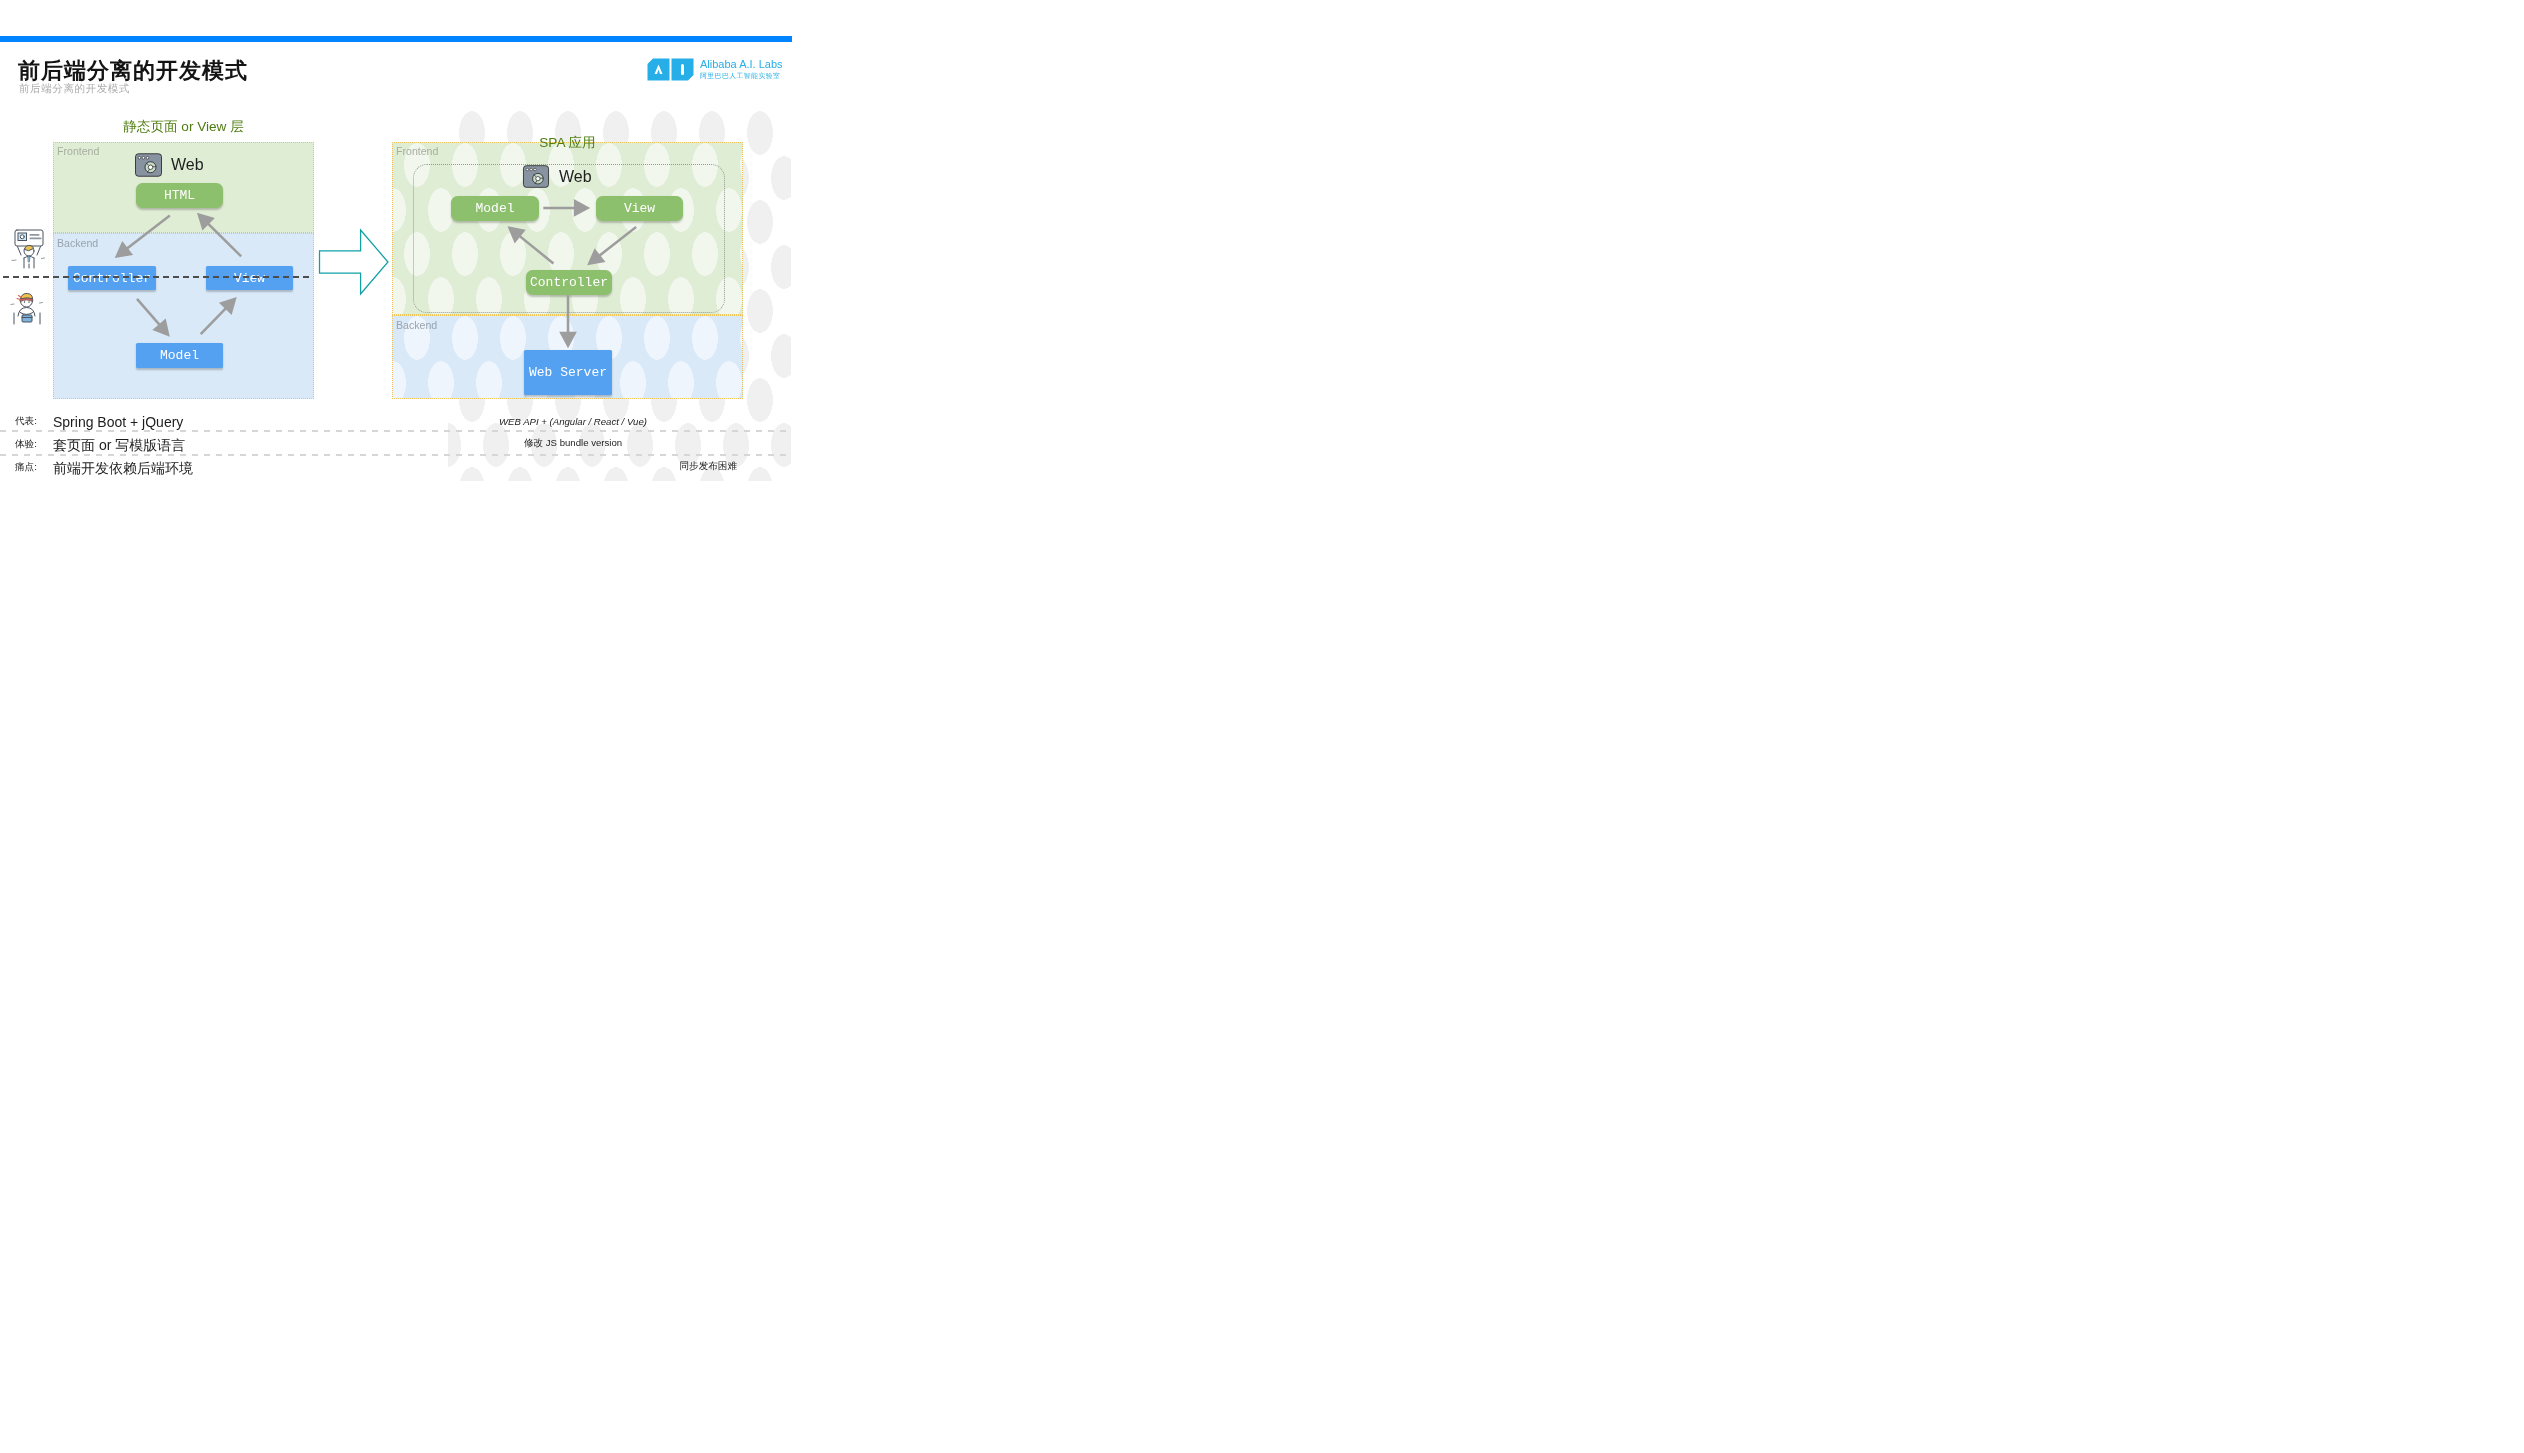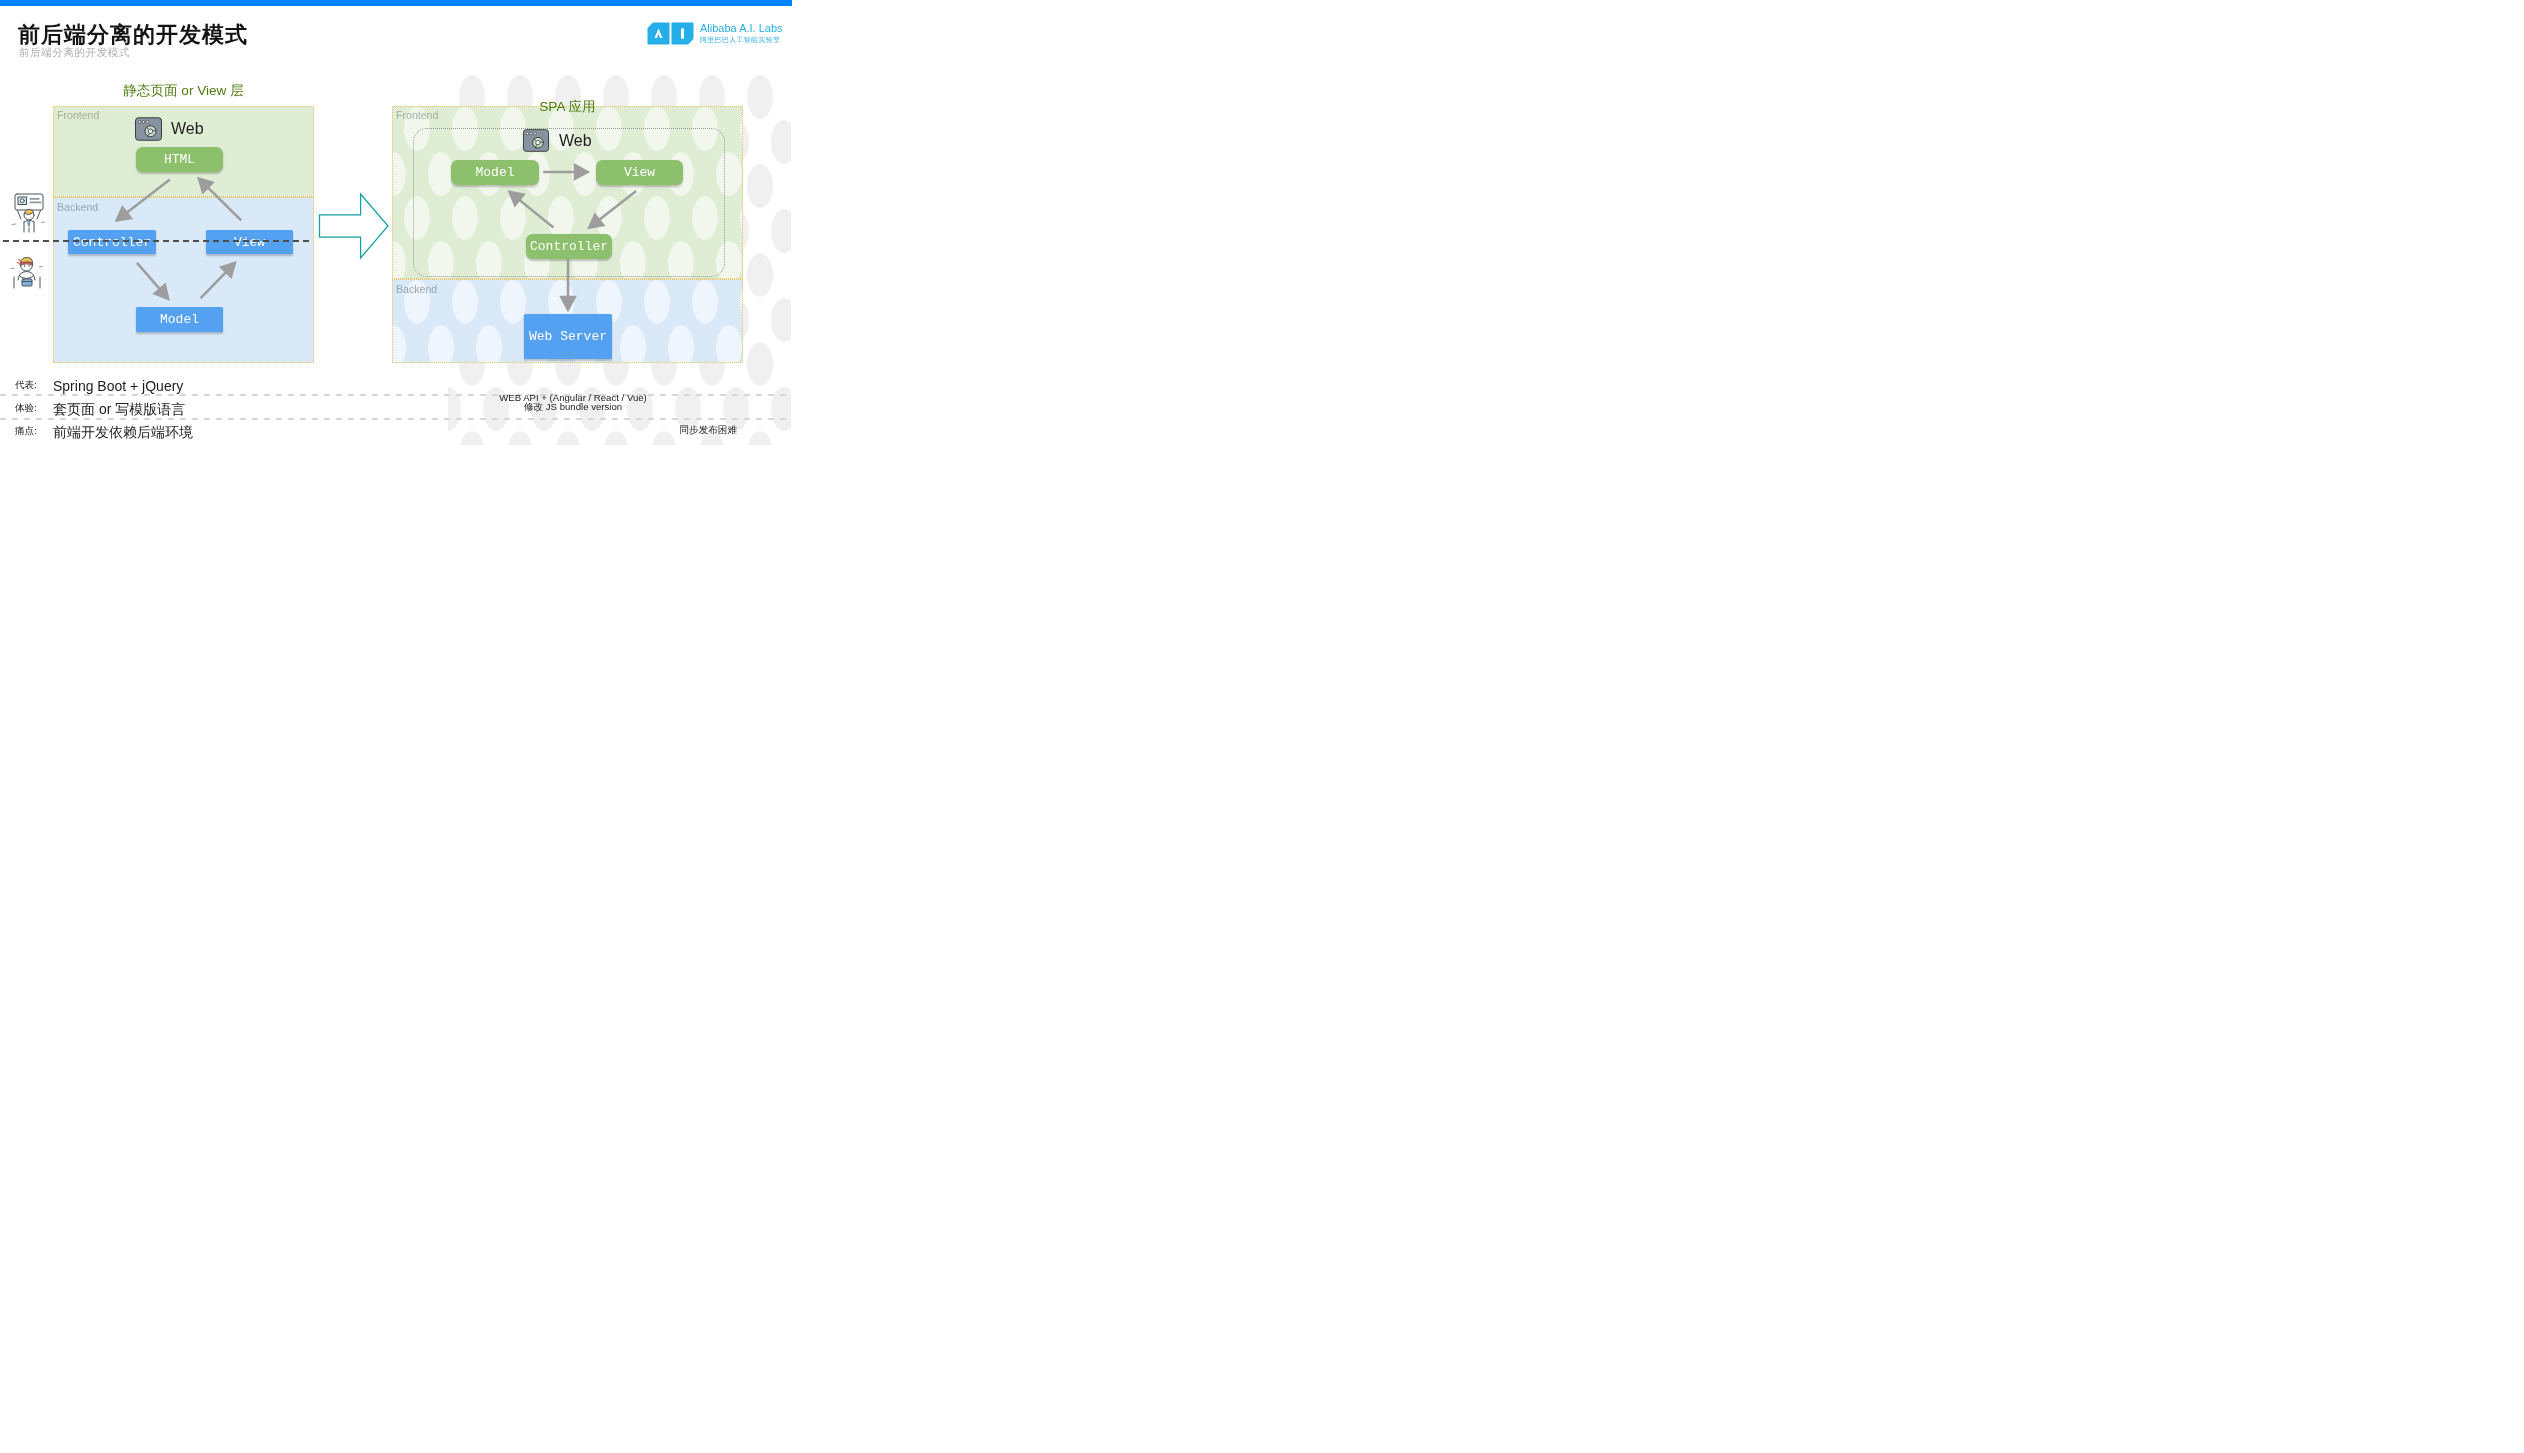--- a/index.html
+++ b/index.html
@@ -1,17 +1,17 @@
 <!DOCTYPE html>
 <html style="font-size:8px"><head>
 <meta charset="utf-8">
 <style>
   html,body{margin:0;padding:0;background:#ffffff;}
   .slide{position:relative;width:792px;height:445px;background:#ffffff;overflow:hidden;
-         font-family:"Liberation Sans","DejaVu Sans",sans-serif;color:#1a1a1a;}
+         font-family:"Liberation Sans","DejaVu Sans",sans-serif;color:#1a1a1a;margin-top:36px;}
   .abs{position:absolute;}
 
   
   .topbar{left:0;top:0;width:792px;height:6px;background:#0084FF;z-index:3;}
 
   
   .title{left:18px;top:20px;font-size:22px;font-weight:800;letter-spacing:1px;color:#141414;z-index:3;}
   .subtitle{left:19px;top:46px;font-size:10.6px;letter-spacing:0.5px;color:#ACACAC;z-index:3;}
 
   
@@ -222,21 +222,21 @@
     <g stroke="#9D9D9D" stroke-width="5" fill="none">
       <line x1="306" y1="101" x2="390" y2="101" marker-end="url(#ah2)"></line>
       <line x1="490" y1="139" x2="400" y2="209" marker-end="url(#ah2)"></line>
       <line x1="326" y1="211" x2="242" y2="143" marker-end="url(#ah2)"></line>
       <line x1="355" y1="274" x2="355" y2="370" marker-end="url(#ah2)"></line>
     </g>
   </svg>
 
   <div class="abs cmp-label" style="top:379px;">代表:</div>
   <div class="abs cmp-left" style="top:378px;">Spring Boot + jQuery</div>
-  <div class="abs cmp-right" style="top:392px;">WEB API + (Angular / React / Vue)</div>
+  <div class="abs cmp-right" style="top:380px;font-style:italic;">WEB API + (Angular / React / Vue)</div>
 
   <div class="abs dash-light" style="left:0;top:394px;width:792px;"></div>
 
   <div class="abs cmp-label" style="top:402px;">体验:</div>
   <div class="abs cmp-left" style="top:401px;">套页面 or 写模版语言</div>
   <div class="abs cmp-right" style="top:401px;">修改 JS bundle version</div>
 
   <div class="abs dash-light" style="left:0;top:418px;width:792px;"></div>
 
   <div class="abs cmp-label" style="top:425px;text-align:center;">痛点:</div>

